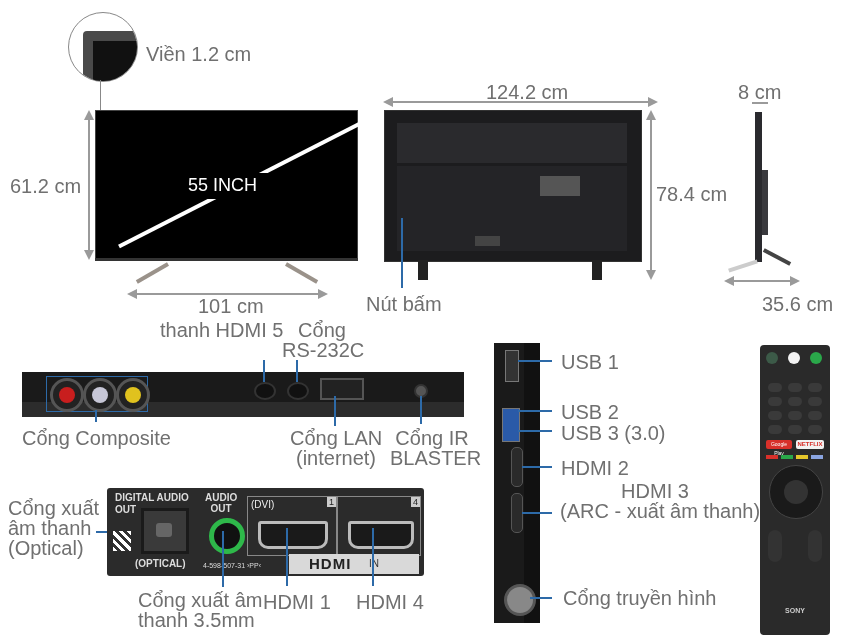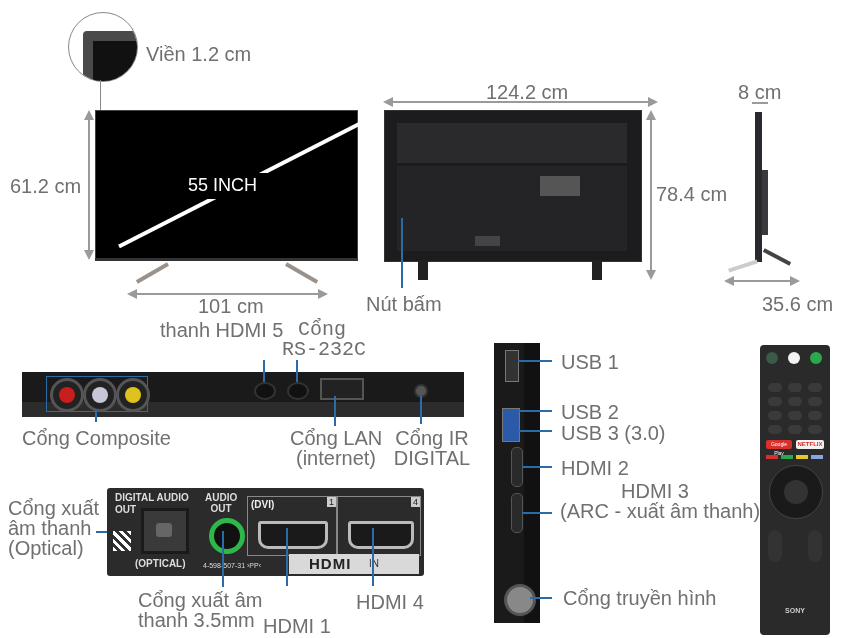--- a/index.html
+++ b/index.html
@@ -85,21 +85,21 @@
   <div class="dim" style="left:728px;top:280px;width:66px;height:2px;"></div>
   <div class="arrowL" style="left:724px;top:276px;"></div>
   <div class="arrowR" style="left:790px;top:276px;"></div>
   <div class="lbl" style="left:730px;top:294px;margin-left:32px;">35.6 cm</div>
 </div>
 
 <div>
   <div class="lbl c" style="left:160px;top:320px;width:116px;">
       <div>thanh HDMI 5</div>
   </div>
-  <div class="lbl c" style="left:282px;top:320px;width:80px;font-family:Liberation Mono, monospace;">
+  <div class="lbl c" style="left:282px;top:320px;width:80px;">
     <div>Cổng</div>
       <div>RS-232C</div>
   </div>
 
   <div class="abs" style="left:22px;top:372px;width:442px;height:45px;background:#1a1a1a;">
     <div class="abs" style="left:0;top:30px;width:442px;height:15px;background:#2c2c2c;"></div>
   </div>
   <div class="abs" style="left:46px;top:376px;width:100px;height:34px;border:1px solid #2d6aa8;"></div>
   <div class="rca" style="left:50px;top:378px;">
       <i style="background:#c81e1e;"></i>
@@ -122,21 +122,21 @@
   <div class="line-b" style="left:334px;top:396px;width:2px;height:30px;"></div>
   <div class="line-b" style="left:420px;top:396px;width:2px;height:28px;"></div>
 
   <div class="lbl" style="left:22px;top:428px;">Cổng Composite</div>
   <div class="lbl c" style="left:290px;top:428px;width:92px;">
     <div>Cổng LAN</div>
       <div>(internet)</div>
   </div>
   <div class="lbl c" style="left:390px;top:428px;width:84px;">
     <div>Cổng IR</div>
-      <div>DIGITAL</div>
+      <div>BLASTER</div>
   </div>
 </div>
 
 <div>
   <div class="lbl" style="left:8px;top:498px;">
     <div>Cổng xuất</div>
       <div>âm thanh</div>
       <div>(Optical)</div>
   </div>
   <div class="line-b" style="left:96px;top:531px;width:60px;height:2px;"></div>
@@ -149,21 +149,21 @@
       <div class="abs" style="left:12px;top:12px;width:16px;height:14px;background:#666;border-radius:3px;"></div>
     </div>
     <div class="abs" style="left:28px;top:70px;font-size:10px;color:#ddd;font-weight:bold;">(OPTICAL)</div>
     <div class="abs" style="left:98px;top:4px;font-size:10px;color:#ddd;font-weight:bold;text-align:center;">
       <div>AUDIO</div>
         <div>OUT</div>
     </div>
     <div class="abs" style="left:102px;top:30px;width:26px;height:26px;border-radius:50%;background:#111;border:5px solid #2eb84a;"></div>
     <div class="abs" style="left:96px;top:74px;font-size:7px;color:#ddd;">4-598-507-31 ›PP‹</div>
     <div class="abs" style="left:140px;top:8px;width:88px;height:58px;border:1px solid #888;">
-      <div class="abs" style="left:3px;top:2px;font-size:10px;color:#eee;font-weight:bold;">(DVI)</div>
+      <div class="abs" style="left:3px;top:2px;font-size:10px;color:#eee;font-weight:normal;">(DVI)</div>
       <div class="abs" style="right:0;top:0;font-size:9px;color:#222;background:#ccc;padding:0 2px;">1</div>
       <div class="abs" style="left:10px;top:24px;width:64px;height:22px;background:#1a1a1a;border:3px solid #bbb;border-radius:3px 3px 10px 10px;"></div>
     </div>
     <div class="abs" style="left:230px;top:8px;width:82px;height:58px;border:1px solid #888;">
       <div class="abs" style="right:0;top:0;font-size:9px;color:#222;background:#ccc;padding:0 2px;">4</div>
       <div class="abs" style="left:10px;top:24px;width:60px;height:22px;background:#1a1a1a;border:3px solid #bbb;border-radius:3px 3px 10px 10px;"></div>
     </div>
     <div class="abs" style="left:182px;top:66px;width:130px;height:20px;background:#d9d9d9;">
       <span style="position:absolute;left:20px;top:1px;font-size:15px;font-weight:bold;color:#222;letter-spacing:1px;">HDMI</span>
       <span style="position:absolute;left:80px;top:4px;font-size:10px;color:#333;">IN</span>
@@ -171,21 +171,21 @@
   </div>
 
   <div class="line-b" style="left:222px;top:531px;width:2px;height:56px;"></div>
   <div class="line-b" style="left:286px;top:528px;width:2px;height:58px;"></div>
   <div class="line-b" style="left:372px;top:528px;width:2px;height:58px;"></div>
 
   <div class="lbl" style="left:138px;top:590px;">
     <div>Cổng xuất âm</div>
       <div>thanh 3.5mm</div>
   </div>
-  <div class="lbl" style="left:263px;top:592px;margin-top:24px;">HDMI 1</div>
+  <div class="lbl" style="left:263px;top:592px;">HDMI 1</div>
   <div class="lbl" style="left:356px;top:592px;">HDMI 4</div>
 </div>
 
 <div>
   <div class="abs" style="left:494px;top:343px;width:46px;height:280px;background:#1a1a1a;">
     <div class="abs" style="left:30px;top:0;width:16px;height:280px;background:#111;"></div>
   </div>
   <div class="abs" style="left:505px;top:350px;width:12px;height:30px;background:#333;border:1px solid #777;"></div>
   <div class="abs" style="left:502px;top:408px;width:16px;height:32px;background:#2a5aa8;border:1px solid #777;"></div>
   <div class="abs" style="left:511px;top:447px;width:10px;height:38px;background:#2a2a2a;border-radius:5px;border:1px solid #555;"></div>

